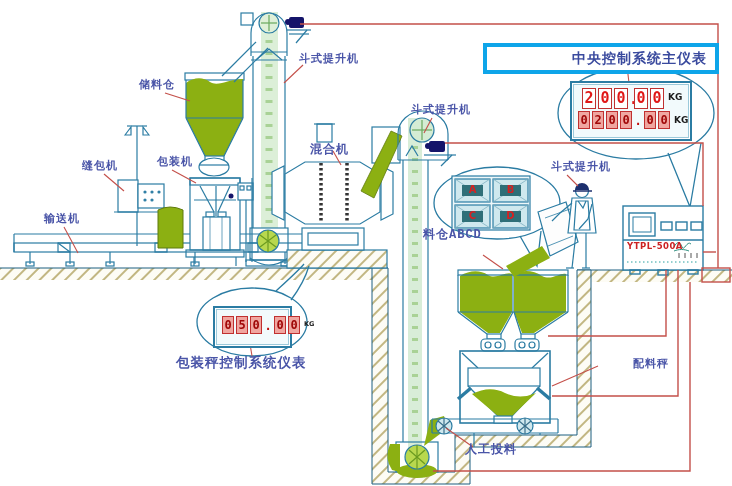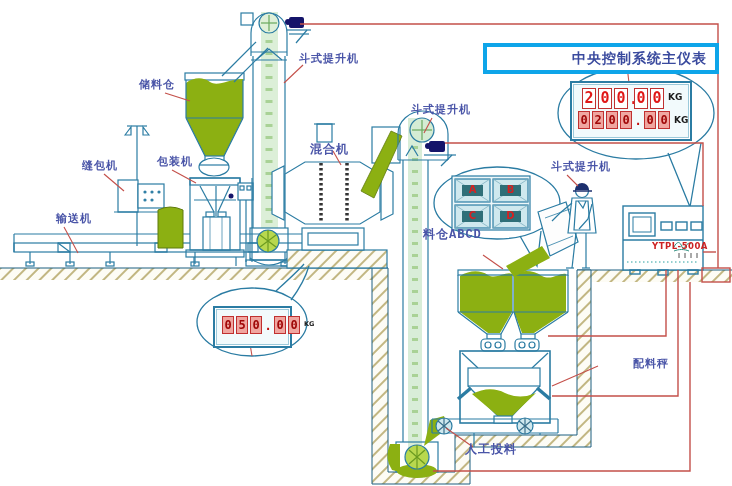--- a/index.html
+++ b/index.html
@@ -27,21 +27,21 @@
          font-size:15px;color:#e01818;background:#ffffff;border:1px solid #c03030;margin:0 1px;}
   .dcell.dot{width:4px;border:none;background:none;margin:0;color:#e01818;}
   .filled .dcell{width:10px;height:16px;line-height:16px;font-size:12px;
                  background:#f0a6a0;color:#a00808;}
   .filled .dcell.dot{background:none;color:#c01010;}
   .unit{margin-left:3px;margin-top:4px;color:#1a1a1a;font-weight:bold;font-size:9px;}
   .disp.packing .unit{font-size:6.5px;}
   .grid-letter{position:absolute;width:21px;text-align:center;color:#d42222;
                font-weight:bold;font-size:10px;line-height:12px;}
   .model{position:absolute;left:627px;top:241px;color:#cc2222;font-weight:bold;
-         font-size:8.5px;letter-spacing:.5px;margin-left:25px;}
+         font-size:8.5px;letter-spacing:.5px;}
 </style>
 </head>
 <body>
 
 <div id="stage">
 
 <svg id="art" width="732" height="486" viewBox="0 0 732 486">
   <defs>
     <pattern id="hatch" width="9" height="9" patternUnits="userSpaceOnUse" patternTransform="rotate(45)">
       <rect width="9" height="9" fill="#fdfcf5"></rect>
@@ -366,26 +366,27 @@
     <line x1="250" y1="344" x2="252" y2="356"></line>
     <line x1="627" y1="66" x2="629" y2="83"></line>
   </g>
 </svg>
 
   <span class="lbl" style="left:139px;top:80px">储料仓</span>
   <span class="lbl" style="left:299px;top:54px">斗式提升机</span>
   <span class="lbl big" style="left:310px;top:144px">混合机</span>
   <span class="lbl" style="left:82px;top:161px">缝包机</span>
   <span class="lbl" style="left:157px;top:157px">包装机</span>
-  <span class="lbl" style="left:56px;top:214px">输送机</span>
+  <span class="lbl" style="left:44px;top:214px">输送机</span>
   <span class="lbl" style="left:411px;top:105px">斗式提升机</span>
   <span class="lbl big" style="left:423px;top:229px">料仓ABCD</span>
   <span class="lbl" style="left:551px;top:162px">斗式提升机</span>
   <span class="lbl" style="left:633px;top:359px">配料秤</span>
   <span class="lbl big" style="left:465px;top:444px">人工投料</span>
+  <span class="lbl huge" style="left:176px;top:357px">包装秤控制系统仪表</span>
 
   <div class="title-box">
     <span>中央控制系统主仪表</span>
   </div>
 
   <div class="disp central">
     <div class="drow r1">
       <span class="cells">
           <span class="dcell">2</span>
           <span class="dcell">0</span>

